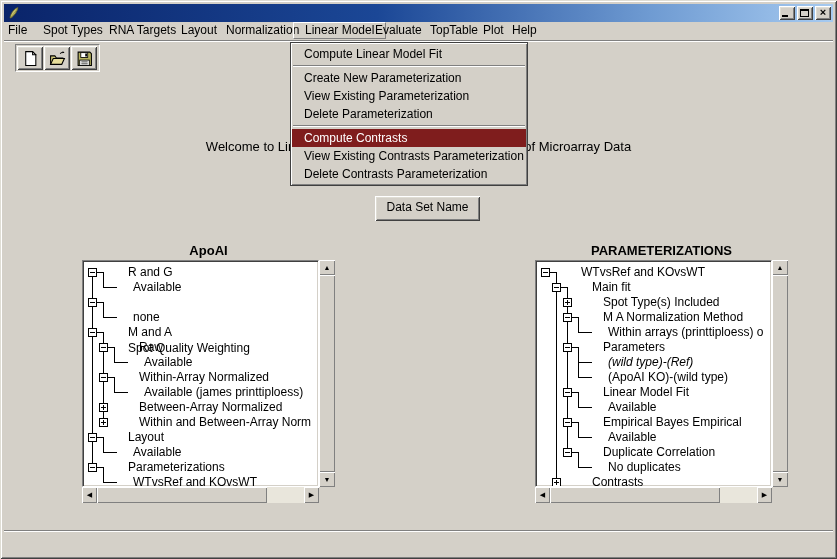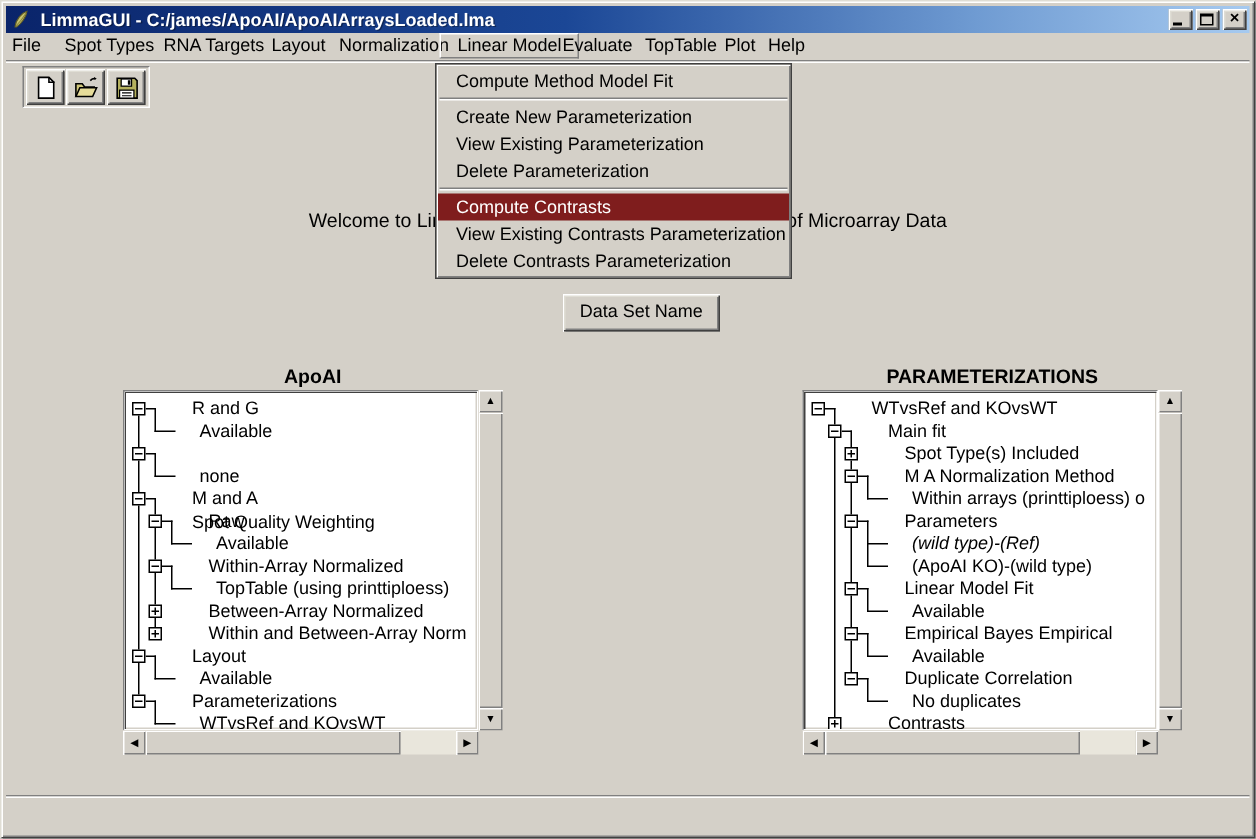--- a/index.html
+++ b/index.html
@@ -86,21 +86,20 @@
 </head>
 <body>
 
 <div class="window">
 
   <div class="titlebar">
     <svg class="app-icon" viewBox="0 0 16 16">
       <path d="M4 13 C4.5 8 8.5 3.5 12 2.5 C11.5 6.5 8 11 5 13 Z" fill="#c8c46e" stroke="#5d5a28" stroke-width="0.8"></path>
       <path d="M4.5 12.5 C7 10 10 6 11.5 3.5" fill="none" stroke="#8a8538" stroke-width="0.7"></path>
     </svg>
-    <span class="title-text">LimmaGUI - C:/james/ApoAI/ApoAIArraysLoaded.lma</span>
     <div class="win-buttons">
       <div class="win-btn">
           <div class="glyph-min"></div>
         </div>
       <div class="win-btn">
           <div class="glyph-max"></div>
         </div>
       <div class="win-btn">
           <div class="glyph-close">×</div>
         </div>
@@ -147,21 +146,21 @@
         <line x1="5" y1="13" x2="11" y2="13" stroke="#000" stroke-width="0.7"></line>
       </svg>
     </div>
   </div>
 
   <div class="welcome">Welcome to LimmaGUI: Linear Models for the Analysis of Microarray Data</div>
 
   <div class="dataset-btn">Data Set Name</div>
 
   <div class="dropdown" id="dropdown">
-      <div class="dd-item">Compute Method Model Fit</div>
+      <div class="dd-item">Compute Linear Model Fit</div>
       <div class="dd-sep"></div>
       <div class="dd-item">Create New Parameterization</div>
       <div class="dd-item">View Existing Parameterization</div>
       <div class="dd-item">Delete Parameterization</div>
       <div class="dd-sep"></div>
       <div class="dd-item hl">Compute Contrasts</div>
       <div class="dd-item">View Existing Contrasts Parameterization</div>
       <div class="dd-item">Delete Contrasts Parameterization</div>
     </div>
 
@@ -219,21 +218,21 @@
           <div class="h"></div>
         </div>
         <div class="tlabel" style="left: 43px; top: 2px;">R and G</div>
         <div class="tlabel" style="left: 48px; top: 17px;">Available</div>
         <div class="tlabel" style="left: 43px; top: 32px; margin-top: 46px;">Spot Quality Weighting</div>
         <div class="tlabel" style="left: 48px; top: 47px;">none</div>
         <div class="tlabel" style="left: 43px; top: 62px;">M and A</div>
         <div class="tlabel" style="left: 54px; top: 77px;">Raw</div>
         <div class="tlabel" style="left: 59px; top: 92px;">Available</div>
         <div class="tlabel" style="left: 54px; top: 107px; text-align: center;">Within-Array Normalized</div>
-        <div class="tlabel" style="left: 59px; top: 122px;">TopTable (using printtiploess)</div>
+        <div class="tlabel" style="left: 59px; top: 122px;">Available (james printtiploess)</div>
         <div class="tlabel" style="left: 54px; top: 137px;">Between-Array Normalized</div>
         <div class="tlabel" style="left: 54px; top: 152px;">Within and Between-Array Norm</div>
         <div class="tlabel" style="left: 43px; top: 167px;">Layout</div>
         <div class="tlabel" style="left: 48px; top: 182px;">Available</div>
         <div class="tlabel" style="left: 43px; top: 197px;">Parameterizations</div>
         <div class="tlabel" style="left: 48px; top: 212px;">WTvsRef and KOvsWT</div>
       </div>
   </div>
   <div class="sb sb-v" style="left:319px">
     <div class="sb-btn up">▲</div>

